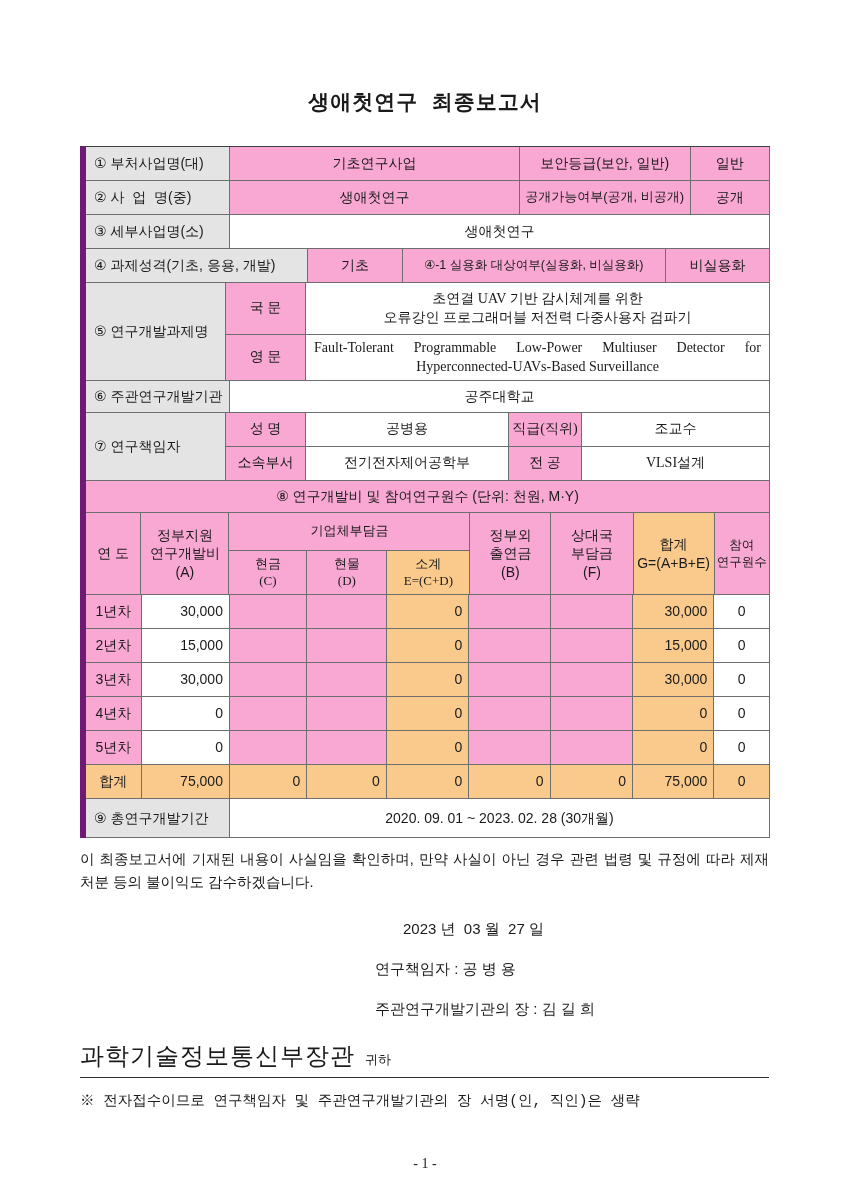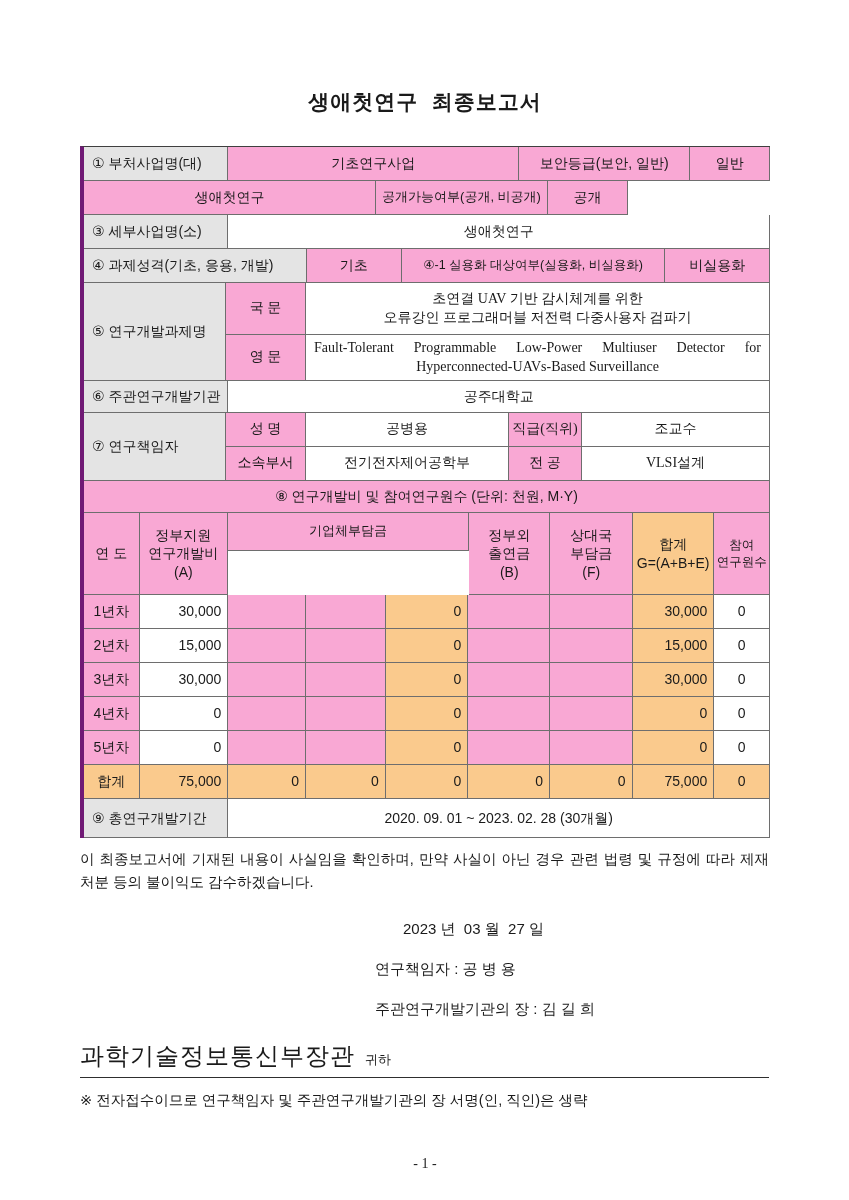--- a/index.html
+++ b/index.html
@@ -1,20 +1,20 @@
 <!DOCTYPE html>
 <html><head>
 <meta charset="utf-8">
 <style>
   html,body{margin:0;padding:0;background:#ffffff;}
   body{width:849px;height:1200px;font-family:"Liberation Sans","DejaVu Sans",sans-serif;color:#1a1a1a;}
   .page{position:relative;width:849px;height:1200px;overflow:hidden;background:#fff;}
   .content{position:absolute;left:80px;top:0;width:690px;}
   .title{margin-top:88px;text-align:center;font-size:21px;font-weight:bold;letter-spacing:1px;white-space:pre-wrap;}
-  .tbl{margin-top:30px;width:690px;border-top:1px solid #3f3f3f;border-left:4px solid #701a75;box-sizing:border-box;}
+  .tbl{margin-top:30px;width:690px;border-top:1px solid #3f3f3f;border-left:6px solid #701a75;box-sizing:border-box;}
   .tr{display:flex;}
   .col{display:flex;flex-direction:column;font-family:Liberation Serif, serif;}
   .td{box-sizing:border-box;border-right:1px solid #6e6e6e;border-bottom:1px solid #6e6e6e;
       display:flex;align-items:center;justify-content:center;font-size:14px;line-height:1.3;
       white-space:pre-wrap;text-align:center;overflow:hidden;}
   .lab{background:#e4e4e4;justify-content:flex-start;text-align:left;padding-left:8px;}
   .gray{background:#f9a8d4;}
   .orange{background:#faca8d;}
   .num{justify-content:flex-end;padding-right:6px;}
   .small{font-size:13px;}
@@ -22,41 +22,42 @@
   .just{padding:0 8px;}
   .just span{display:inline-block;width:100%;text-align:justify;text-align-last:center;}
   .decl{margin-top:10px;width:689px;font-size:14.5px;line-height:23px;text-align:justify;white-space:pre-wrap;}
   .sig{margin-top:26px;margin-left:295px;font-size:15px;}
   .sig div{margin-bottom:21px;white-space:pre-wrap;}
   .sig .sig-date{margin-left:28px;}
   .recipient{margin-top:2px;display:flex;align-items:baseline;gap:10px;}
   .recipient .big{font-size:24px;letter-spacing:1px;}
   .recipient .sm{font-size:13px;}
   .divider{border-top:1px solid #2e2e2e;margin-top:5px;width:689px;}
-  .note{margin-top:13px;font-size:14.5px;white-space:pre-wrap;}
+  .note{margin-top:13px;font-size:14.5px;white-space:pre-wrap;font-family:Liberation Mono, monospace;}
   .pagenum{margin-top:46px;text-align:center;font-family:"Liberation Serif","DejaVu Serif",serif;font-size:14px;white-space:pre-wrap;}
 </style>
 </head>
 <body>
 
 <div class="page">
   <div class="content">
 
     <div class="title">생애첫연구  최종보고서</div>
 
     <div class="tbl">
 
       <div class="tr">
         <div class="td lab" style="width:145px;height:34px;">① 부처사업명(대)</div>
         <div class="td gray" style="width:292px;height:34px;">기초연구사업</div>
         <div class="td gray" style="width:172px;height:34px;">보안등급(보안, 일반)</div>
         <div class="td gray" style="width:80px;height:34px;">일반</div>
       </div>
 
       <div class="tr">
+        <div class="td lab" style="width:145px;height:34px;">② 사  업  명(중)</div>
         <div class="td gray" style="width:292px;height:34px;">생애첫연구</div>
         <div class="td gray small" style="width:172px;height:34px;">공개가능여부(공개, 비공개)</div>
         <div class="td gray" style="width:80px;height:34px;">공개</div>
       </div>
 
       <div class="tr">
         <div class="td lab" style="width:145px;height:34px;">③ 세부사업명(소)</div>
         <div class="td" style="width:544px;height:34px;">생애첫연구</div>
       </div>
 
@@ -110,20 +111,28 @@
       </div>
 
       <div class="tr small">
         <div class="td gray" style="width:56px;height:82px;">연 도</div>
         <div class="td gray" style="width:89px;height:82px;">정부지원
 연구개발비
 (A)</div>
         <div class="col" style="width:241px;">
           <div class="tr">
             <div class="td gray small" style="width:241px;height:38px;">기업체부담금</div>
+          </div>
+          <div class="tr">
+            <div class="td gray small" style="width:78px;height:44px;">현금
+(C)</div>
+            <div class="td gray small" style="width:80px;height:44px;">현물
+(D)</div>
+            <div class="td orange small" style="width:83px;height:44px;">소계
+E=(C+D)</div>
           </div>
         </div>
         <div class="td gray" style="width:82px;height:82px;">정부외
 출연금
 (B)</div>
         <div class="td gray" style="width:83px;height:82px;">상대국
 부담금
 (F)</div>
         <div class="td orange" style="width:82px;height:82px;">합계
 G=(A+B+E)</div>

